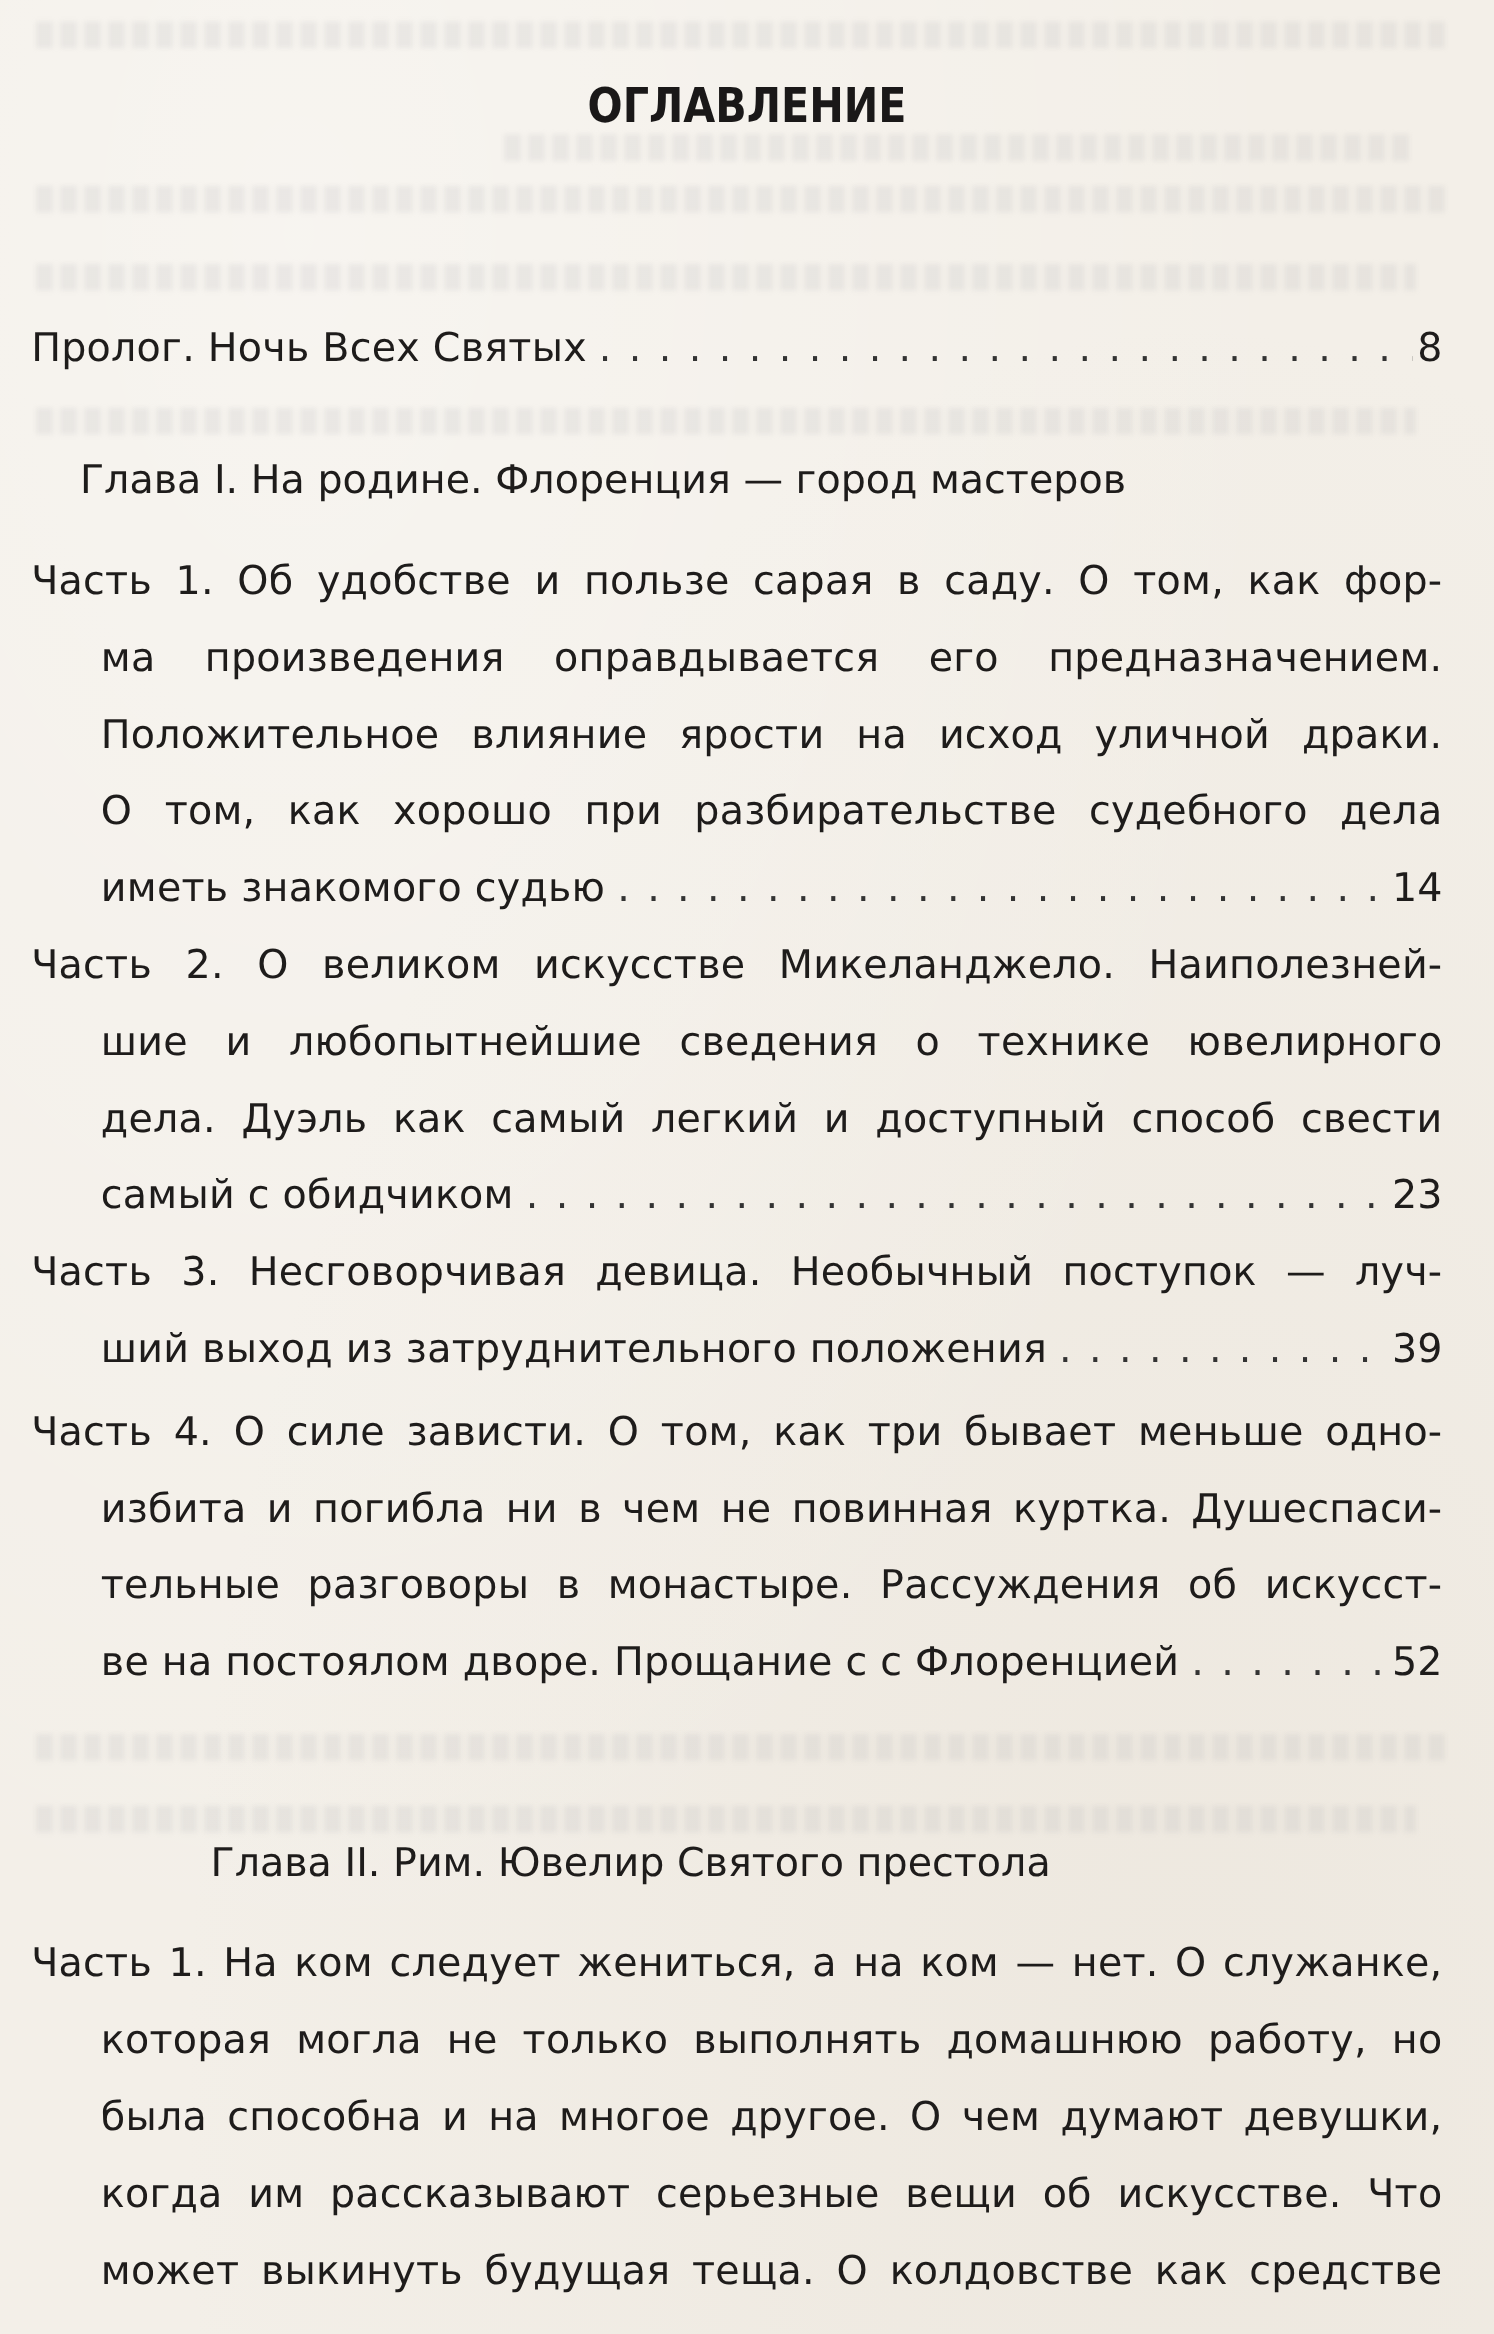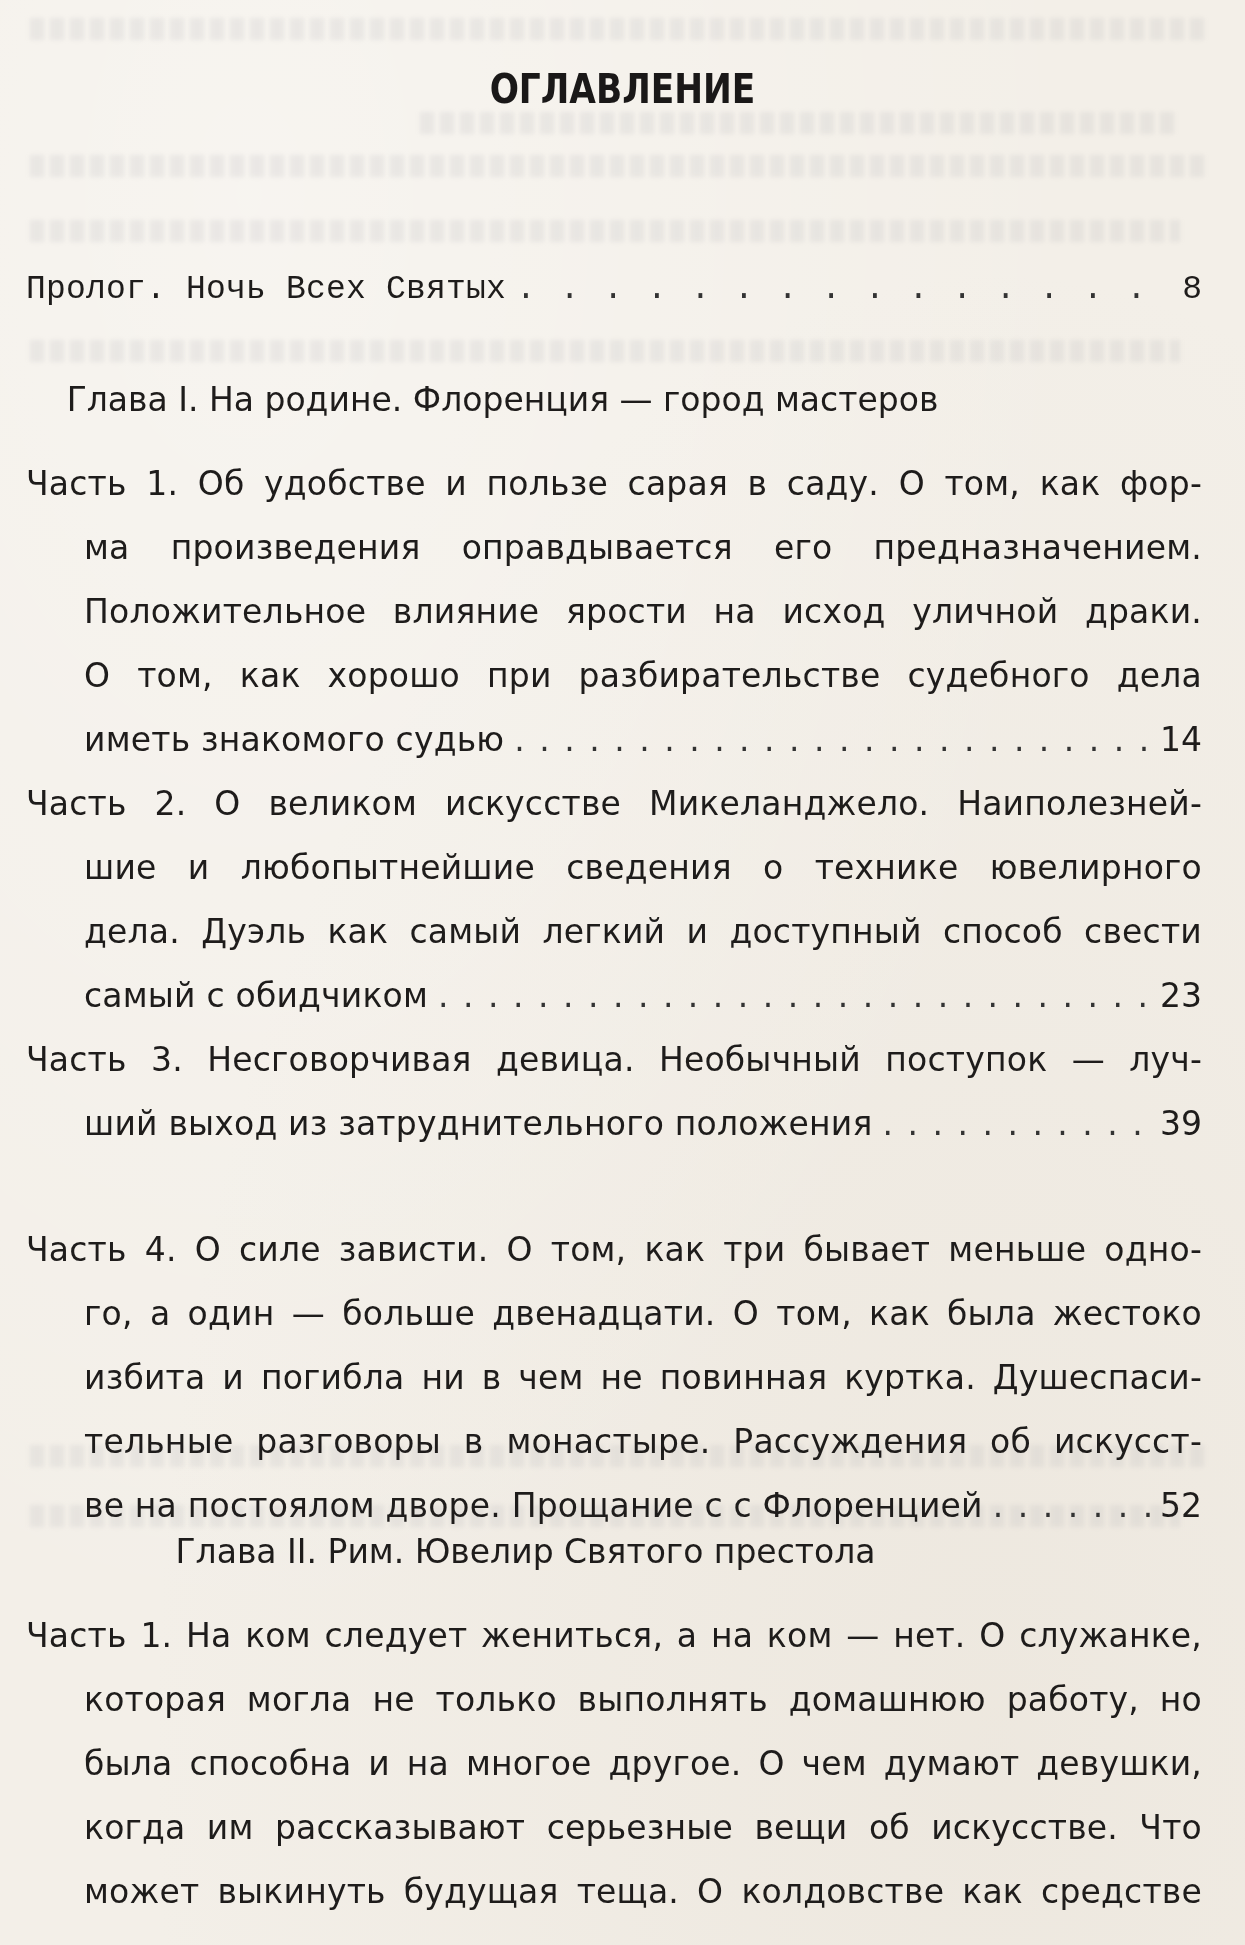--- a/index.html
+++ b/index.html
@@ -109,21 +109,21 @@
   <div class="bleed" style="top:18px; width:1180px;"></div>
   <div class="bleed" style="top:112px; width:1180px; left:420px; width:760px;"></div>
   <div class="bleed" style="top:155px; width:1180px;"></div>
   <div class="bleed" style="top:220px; width:1150px;"></div>
   <div class="bleed" style="top:340px; width:1150px;"></div>
   <div class="bleed" style="top:1445px; width:1180px;"></div>
   <div class="bleed" style="top:1505px; width:1150px;"></div>
 
   <div class="title">ОГЛАВЛЕНИЕ</div>
 
-  <div class="entry" style="top:258px;font-family:Liberation Mono, monospace;">
+  <div class="entry" style="top:258px;">
     <div class="row">
       <span class="txt">Пролог. Ночь Всех Святых</span>
       <span class="dots"></span>
       <span class="pg">8</span>
     </div>
   </div>
 
   <div class="chapter" style="top:368px;">Глава I. На родине. Флоренция — город мастеров</div>
 
   <div class="entry" style="top:452px;">
@@ -167,28 +167,25 @@
     <div class="row just">
         <span class="txt">Часть 3. Несговорчивая девица. Необычный поступок — луч-</span>
       </div>
     <div class="row cont">
       <span class="txt">ший выход из затруднительного положения</span>
       <span class="dots"></span>
       <span class="pg">39</span>
     </div>
   </div>
 
-  <div class="entry" style="top:1218px;">
+  <div class="entry" style="top:1161px;">
     <div class="row just">
         <span class="txt">Часть 4. О силе зависти. О том, как три бывает меньше одно-</span>
       </div>
     <div class="row cont just">
-        <span class="txt">го, а один — больше двенадцати. О том, как была жестоко</span>
-      </div>
-    <div class="row cont just">
         <span class="txt">избита и погибла ни в чем не повинная куртка. Душеспаси-</span>
       </div>
     <div class="row cont just">
         <span class="txt">тельные разговоры в монастыре. Рассуждения об искусст-</span>
       </div>
     <div class="row cont">
       <span class="txt">ве на постоялом дворе. Прощание с с Флоренцией</span>
       <span class="dots"></span>
       <span class="pg">52</span>
     </div>

